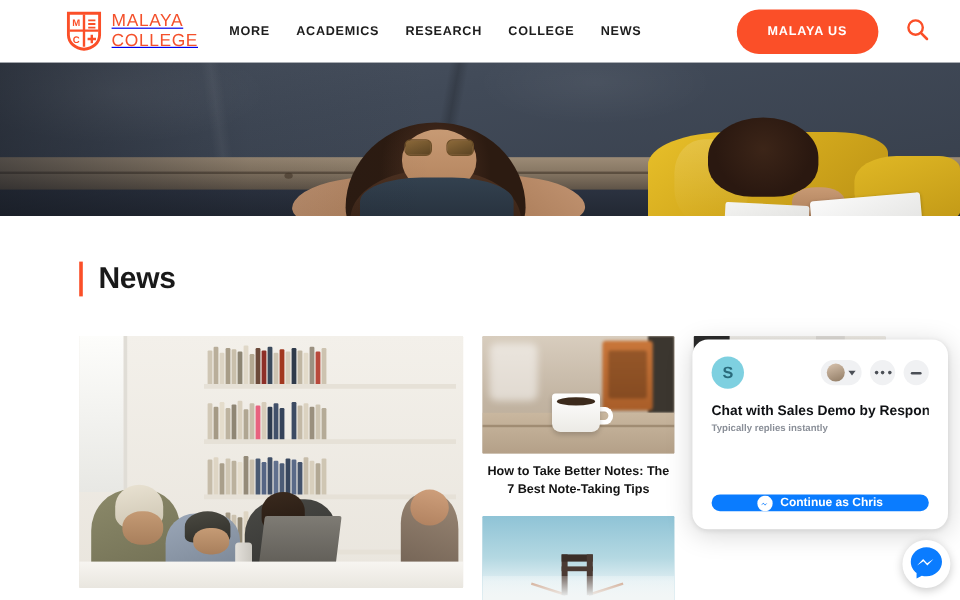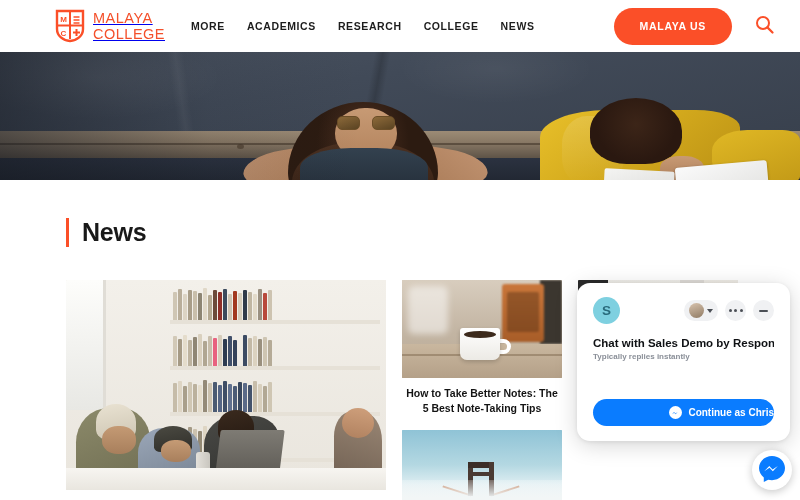--- a/index.html
+++ b/index.html
@@ -299,23 +299,23 @@
   .dash{ width:9px;height:2px;background:#4b4f56;border-radius:1px; }
 
   .chat-heading{
     font-size:11.5px; font-weight:bold; color:#0f1114; margin-top:13px;
     white-space:nowrap; overflow:hidden;
   }
   .chat-sub{ font-size:8px; color:#8a8f98; font-weight:bold; margin-top:3px; }
   .chat-msg{ font-size:9.5px; color:#1c1e21; margin-top:11px; }
   .chat-cta{
     position:absolute; left:16px; right:16px; bottom:15px;
-    height:27px; border-radius:14px; background:#0a7cff; border:none;
+    height:14px; border-radius:14px; background:#0a7cff; border:none;
     color:#fff; font-size:10px; font-weight:bold; font-family:inherit;
-    display:flex; align-items:center; justify-content:flex-end; gap:6px; cursor:pointer;
+    display:flex; align-items:center; justify-content:center; gap:6px; cursor:pointer;
   }
   .msgr-ico{ width:13px;height:13px; flex:0 0 auto; }
 
   .fab{
     position:absolute; left:752px; top:450px; width:40px; height:40px;
     border-radius:50%; background:#ffffff; border:none; cursor:pointer; padding:0;
     box-shadow:0 2px 8px rgba(0,0,0,.22);
     display:flex; align-items:center; justify-content:center; z-index:45;
   }
 </style>
@@ -516,21 +516,21 @@
       <article>
         <div class="thumb ph-coffee">
           <div class="cf-bg"></div>
           <div class="cf-blur1"></div>
           <div class="cf-dark"></div>
           <div class="cf-chair"></div>
           <div class="cf-table"></div>
           <div class="cf-handle"></div>
           <div class="cf-mug"></div>
         </div>
-        <h3 class="card-title sm">How to Take Better Notes: The 5 Best Note-Taking Tips</h3>
+        <h3 class="card-title sm">How to Take Better Notes: The 7 Best Note-Taking Tips</h3>
       </article>
 
       <article style="margin-top:14px">
         <div class="thumb ph-bridge">
           <div class="br-sky"></div>
           <div class="br-cable l"></div>
           <div class="br-cable r"></div>
           <div class="br-tower">
               <i></i>
               <b></b>

